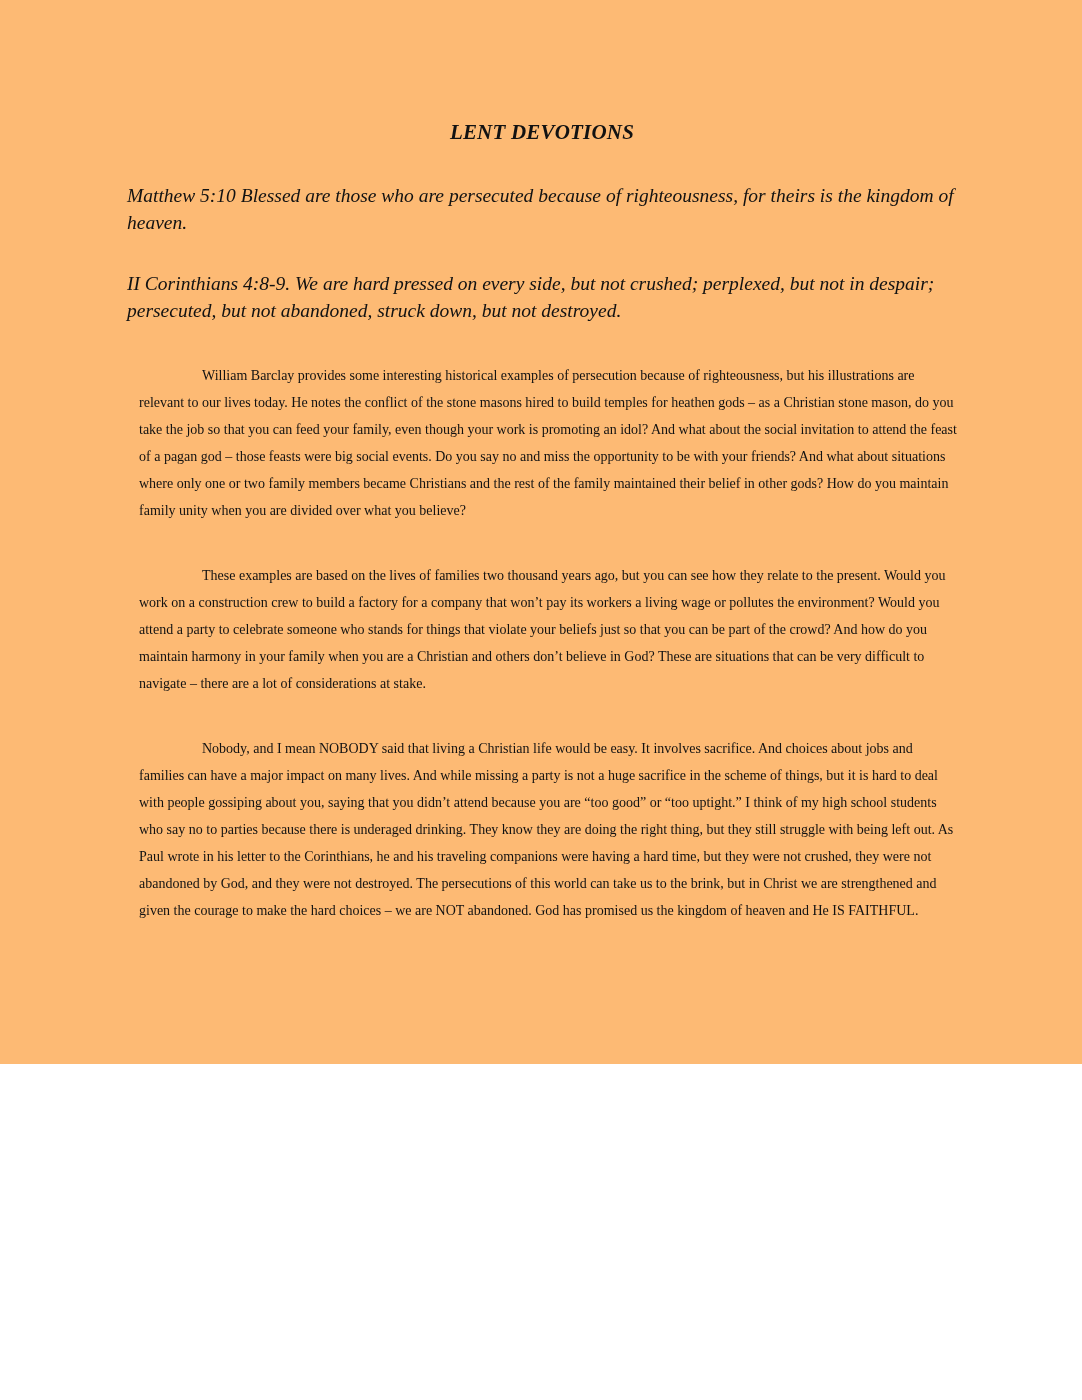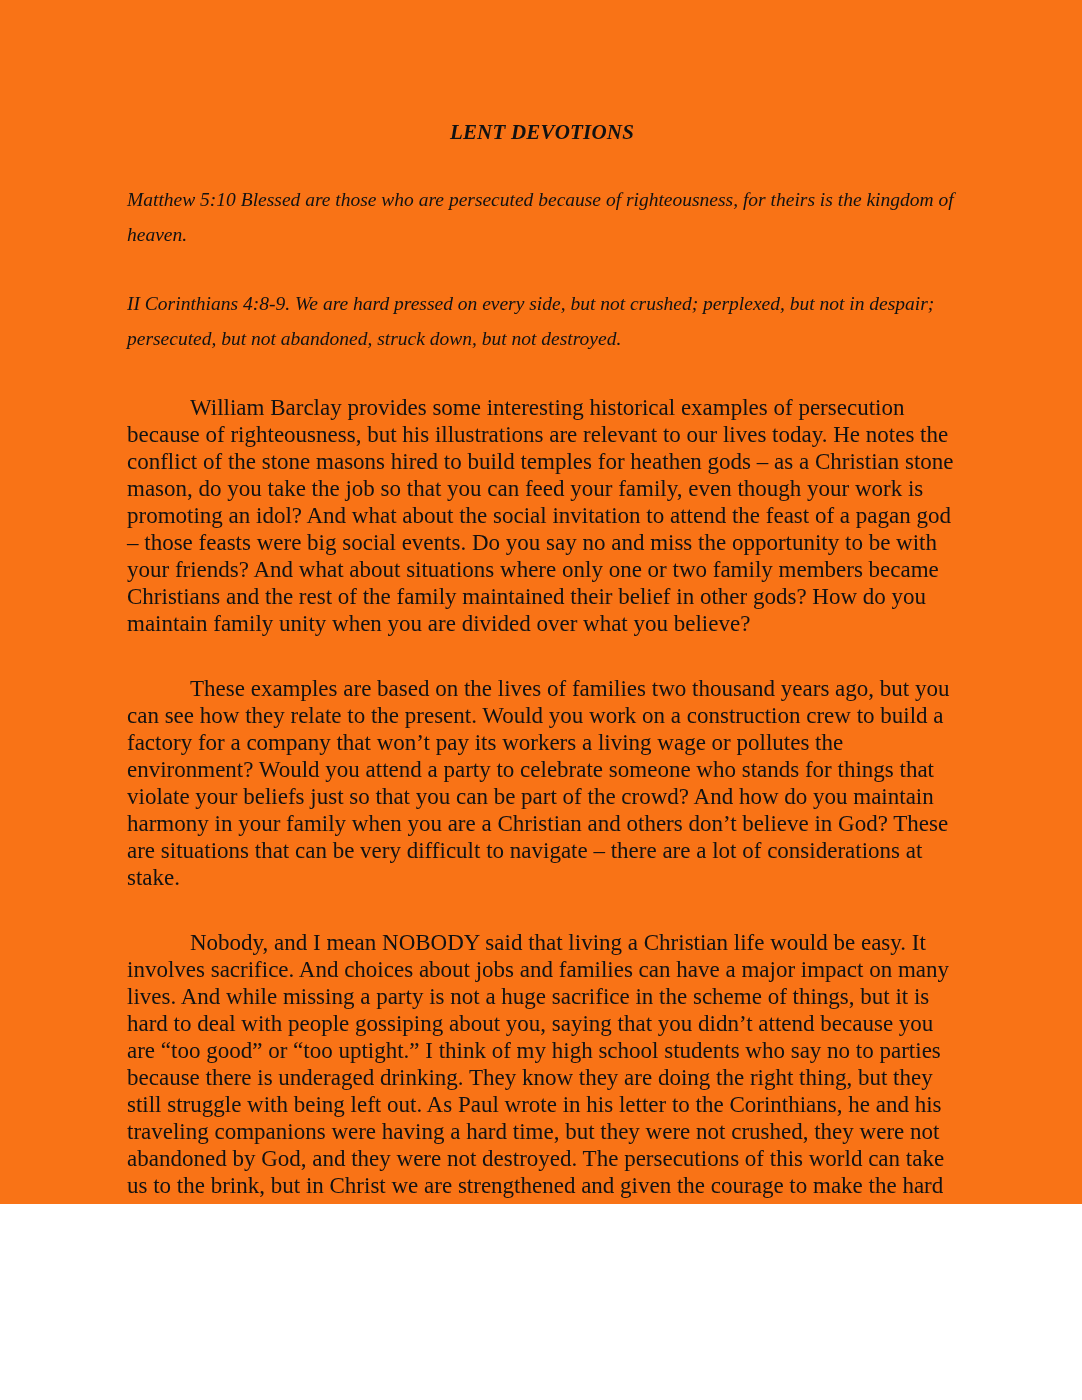--- a/index.html
+++ b/index.html
@@ -5,50 +5,51 @@
   * { margin: 0; padding: 0; box-sizing: border-box; }
   html, body {
     width: 1082px;
     background: #ffffff;
     font-family: "Liberation Serif", serif;
     color: #121212;
   }
   .page {
     position: relative;
     width: 1082px;
-    height: 1204px;
-    background: #f97316;
+    height: 1064px;
+    background: #fdba74;
     overflow: hidden;
   }
   .content {
     position: absolute;
     top: 118px;
     left: 127px;
     width: 830px;
   }
   .title-block {
     text-align: center;
     font-weight: bold;
     font-style: italic;
     font-size: 21px;
     line-height: 28px;
     letter-spacing: 0.2px;
   }
   .scripture {
     margin-top: 34px;
     font-style: italic;
     font-size: 19.5px;
-    line-height: 35px;
+    line-height: 27px;
   }
   .scripture:first-of-type { margin-top: 36px; }
   .body-para {
     margin-top: 38px;
-    font-size: 23px;
+    font-size: 14px;
     line-height: 27px;
     text-indent: 63px;
+    margin-left: 12px;
   }
 </style>
 </head>
 <body>
 
 <div class="page">
   <div class="content">
 
     <div class="title-block">
       <div>LENT DEVOTIONS</div>

